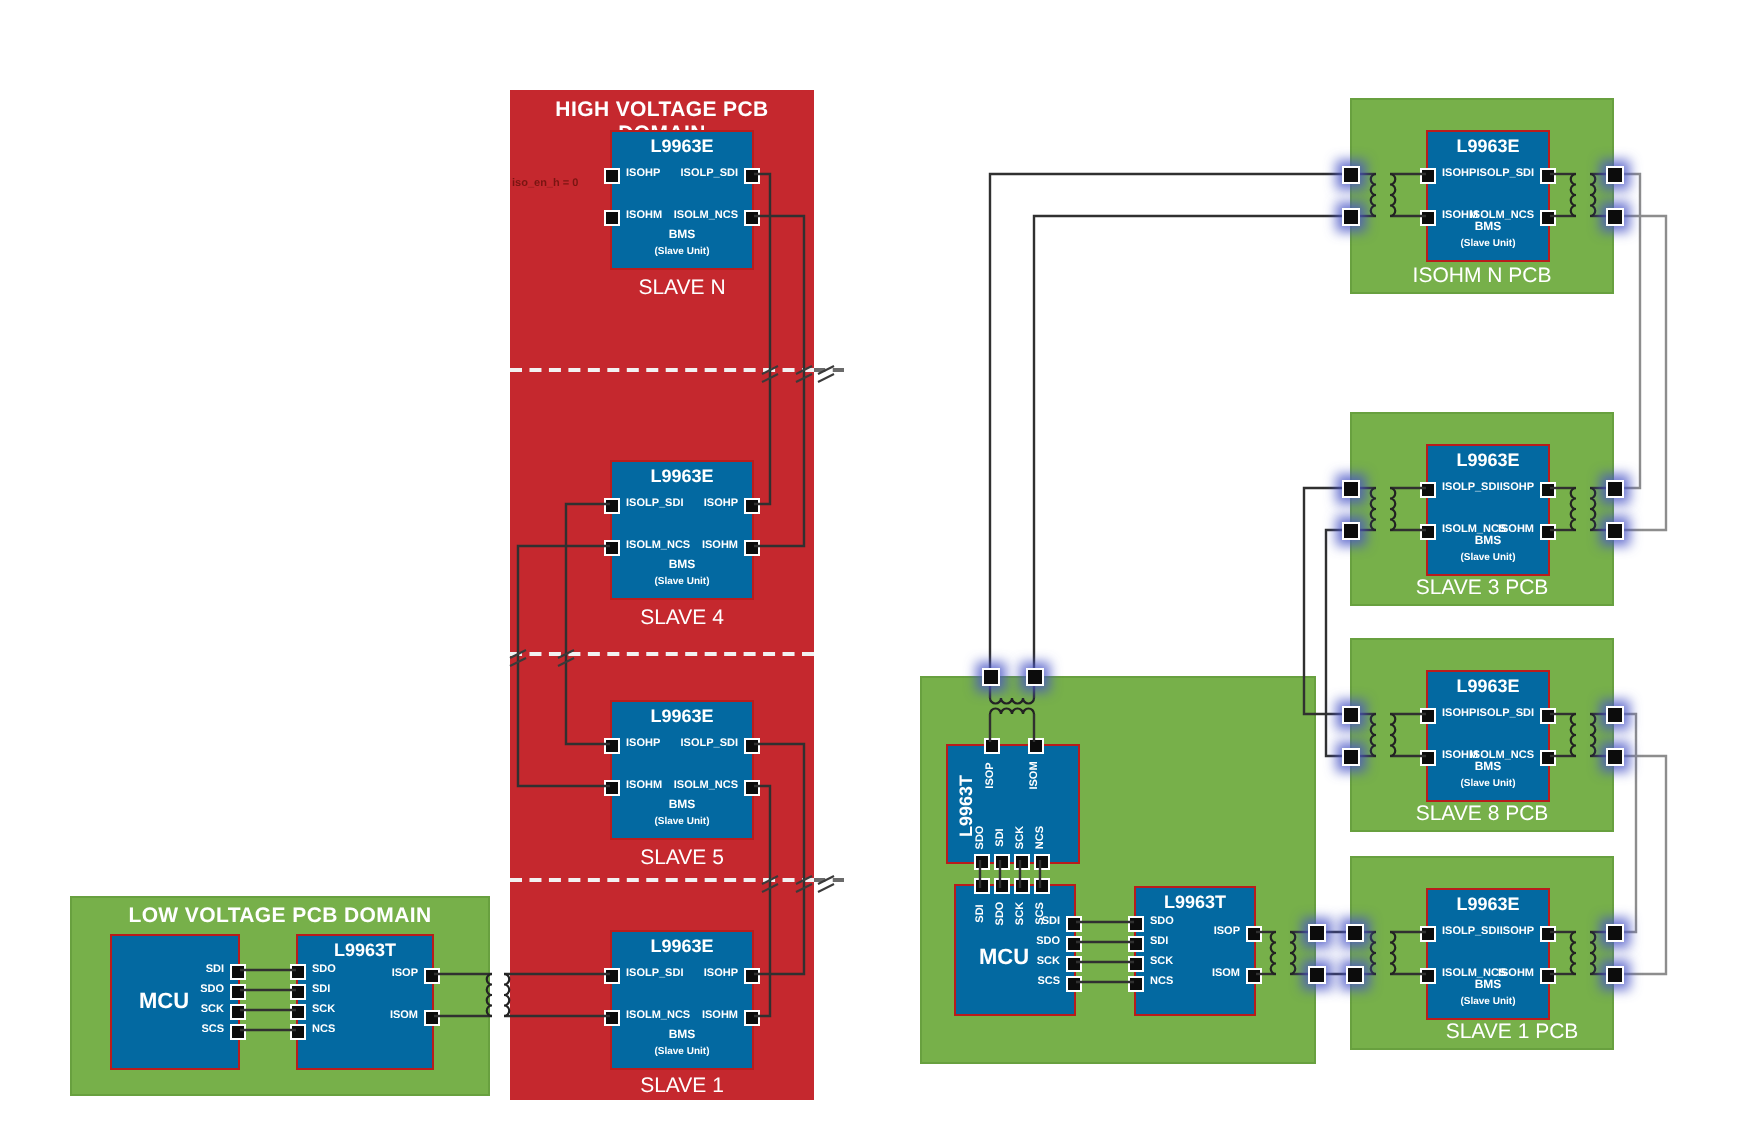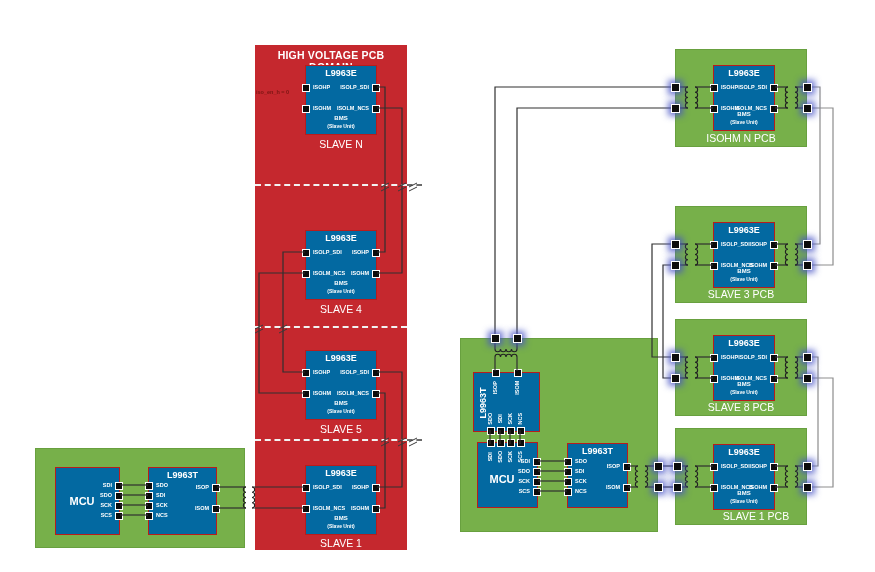--- a/index.html
+++ b/index.html
@@ -41,20 +41,21 @@
   <div class="box box-red" style="left:255px;top:45px;width:152px;height:505px;"></div>
   <div class="domain-label" style="left:255px;top:49px;width:152px;">HIGH VOLTAGE PCB DOMAIN</div>
 
   <div class="dash-white" style="left:255px;top:184px;width:152px;"></div>
   <div class="dash-dark" style="left:407px;top:184px;width:15px;"></div>
   <div class="dash-white" style="left:255px;top:326px;width:152px;"></div>
   <div class="dash-white" style="left:255px;top:439px;width:152px;"></div>
   <div class="dash-dark" style="left:407px;top:439px;width:15px;"></div>
 
   <div class="box box-green" style="left:35px;top:448px;width:210px;height:100px;"></div>
+  <div class="domain-label" style="left:35px;top:452px;width:210px;">LOW VOLTAGE PCB DOMAIN</div>
 
   <div class="chip" style="left:55px;top:467px;width:65px;height:68px;">
     <div class="blocklabel" style="left:0;top:27px;width:52px;">MCU</div>
     <span class="pin" style="right:-4px;top:14px;"></span>
     <span class="pin" style="right:-4px;top:24px;"></span>
     <span class="pin" style="right:-4px;top:34px;"></span>
     <span class="pin" style="right:-4px;top:44px;"></span>
     <span class="plab pr" style="top:15px;">SDI</span>
     <span class="plab pr" style="top:25px;">SDO</span>
     <span class="plab pr" style="top:35px;">SCK</span>

